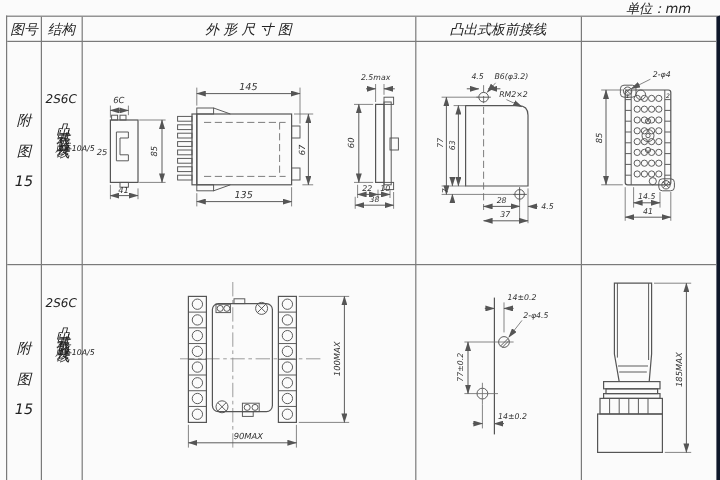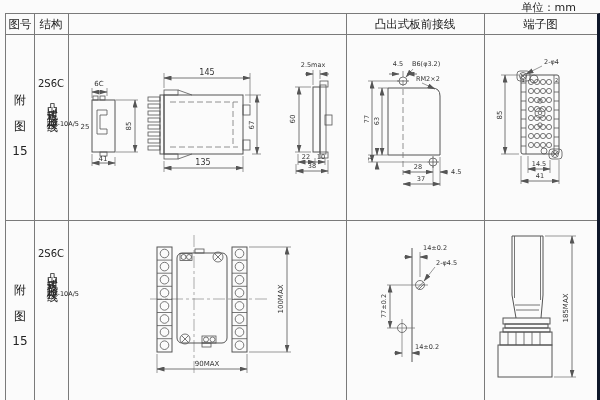--- a/index.html
+++ b/index.html
@@ -1,17 +1,17 @@
 <!DOCTYPE html>
 <html><head>
 <meta charset="utf-8">
 <style>
   html,body{margin:0;padding:0;}
   .page{position:relative;width:600px;height:400px;background:#fbfbfb;overflow:hidden;
-        font-family:"DejaVu Sans","Liberation Sans",sans-serif;color:#333;}
+        font-family:"DejaVu Sans","Liberation Sans",sans-serif;color:#333;font-style:italic;}
   .unit{position:absolute;top:0px;right:24px;font-size:11px;color:#222;}
   .tbl{position:absolute;left:5px;top:13px;width:591px;height:387px;
        border-top:1px solid #7a7a7a;border-left:1px solid #7a7a7a;border-right:3px solid #0f172a;}
   .vline{position:absolute;top:0;bottom:0;width:1px;background:#7a7a7a;}
   .hline{position:absolute;left:0;right:0;height:1px;background:#7a7a7a;}
   .hcell{position:absolute;top:0;height:20px;line-height:20px;text-align:center;
          font-size:11.5px;color:#222;}
   .figcell{position:absolute;width:28px;display:flex;flex-direction:column;align-items:center;
            font-size:12px;gap:9px;color:#222;}
   .structcell{position:absolute;width:34px;display:flex;flex-direction:column;align-items:center;color:#222;}
@@ -46,22 +46,22 @@
   <div class="tbl">
     <div class="vline" style="left:28px"></div>
     <div class="vline" style="left:62px"></div>
     <div class="vline" style="left:340px"></div>
     <div class="vline" style="left:478px"></div>
     <div class="hline" style="top:20px"></div>
     <div class="hline" style="top:206px"></div>
 
     <div class="hcell" style="left:0;width:28px">图号</div>
     <div class="hcell" style="left:28px;width:34px">结构</div>
+    <div class="hcell" style="left:62px;width:278px">外 形 尺 寸 图</div>
     <div class="hcell" style="left:340px;width:138px">凸出式板前接线</div>
-    <div class="hcell" style="left:478px;width:113px">端子图</div>
 
     <div class="figcell" style="left:0;top:20px;height:186px;padding-top:58px">
       <span>附</span>
       <span>图</span>
       <span>15</span>
     </div>
     <div class="structcell" style="left:28px;top:20px;height:186px;padding-top:44px">
       <span class="model">2S6C</span>
       <span class="vtext">凸出式板后接线</span>
       <span class="code">JCX-10A/5</span>

